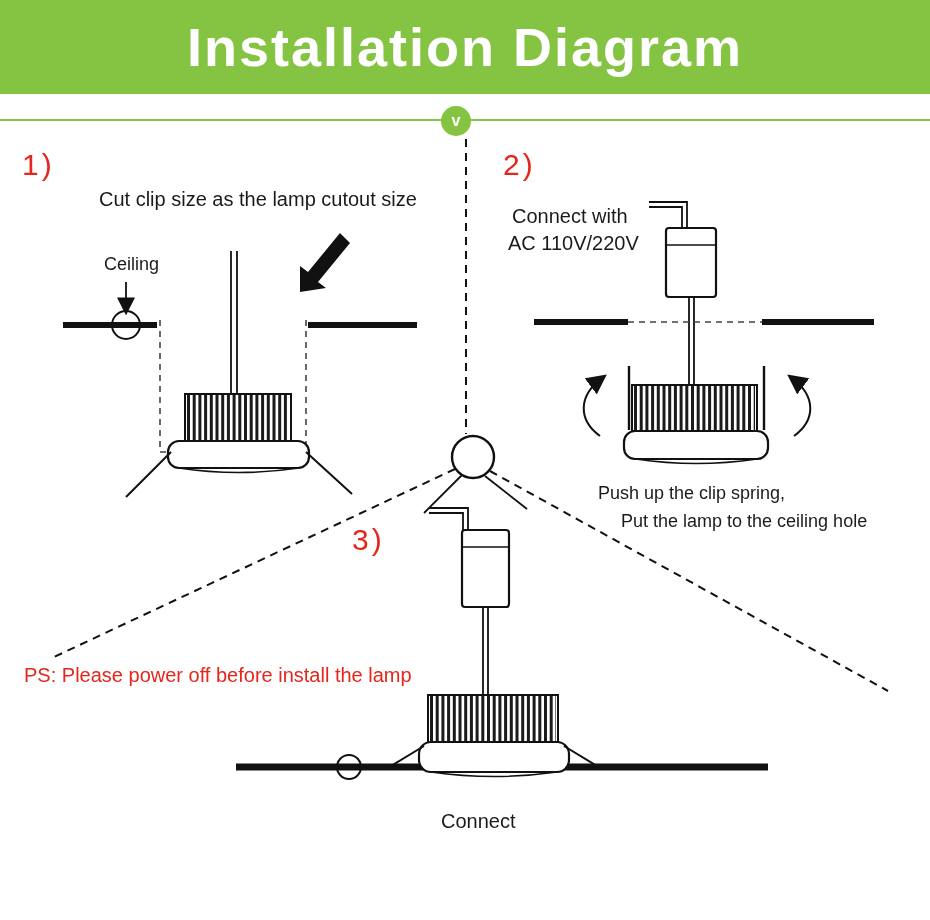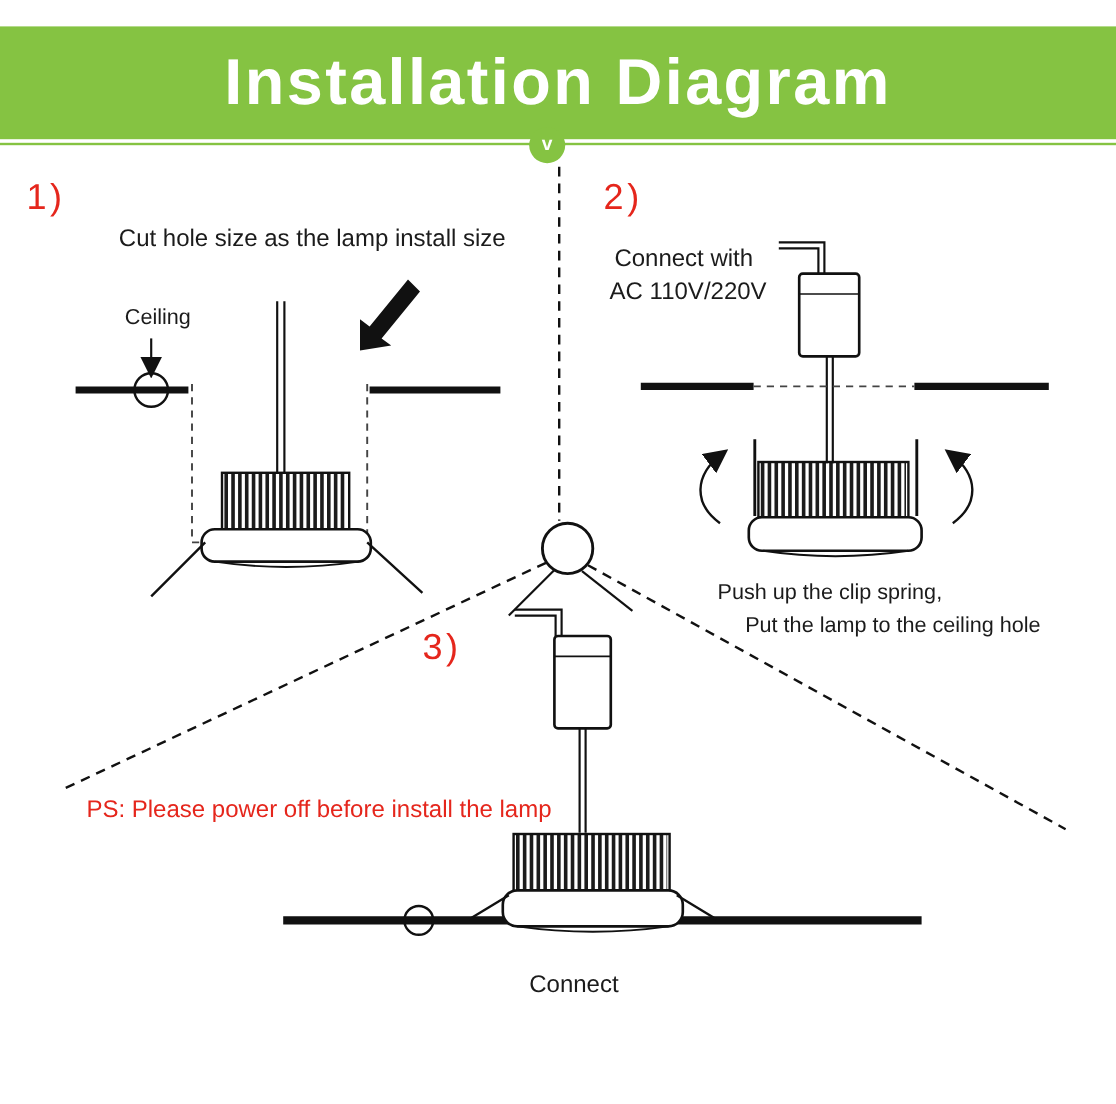--- a/index.html
+++ b/index.html
@@ -2,35 +2,35 @@
 <html><head>
 <meta charset="utf-8">
 <style>
   html,body{margin:0;padding:0;background:#fff;}
   .canvas{
     position:relative;width:930px;height:920px;background:#fff;overflow:hidden;
     font-family:"Liberation Sans", sans-serif;color:#1b1b1b;
   }
   .header{
     position:absolute;top:0;left:0;width:930px;height:94px;background:#85c342;
-    display:flex;align-items:center;justify-content:center;margin-top:22px;
+    display:flex;align-items:center;justify-content:center;
   }
   .header .title{
     color:#ffffff;font-size:54px;font-weight:bold;letter-spacing:2px;
   }
   .green-rule{
     position:absolute;top:119px;left:0;width:930px;height:2px;background:#85c342;
   }
   .check-circle{
     position:absolute;top:106px;left:441px;width:30px;height:30px;border-radius:50%;
     background:#85c342;color:#fff;font-size:16px;font-weight:bold;
     display:flex;align-items:center;justify-content:center;
   }
   .t{position:absolute;font-size:20px;color:#1b1b1b;white-space:nowrap;z-index:3;}
-  .red{color:#e5261c;margin-left:48px;}
+  .red{color:#e5261c;}
   .step-num{font-size:30px;color:#e5261c;letter-spacing:3px;}
   svg.art{position:absolute;top:0;left:0;z-index:1;}
 </style>
 </head>
 <body>
 
 <div class="canvas">
 
   <div class="header">
     <div class="title">Installation Diagram</div>
@@ -117,21 +117,21 @@
       <circle cx="349" cy="767" r="12" stroke-width="2"></circle>
 
       <rect x="419" y="742" width="150" height="30" rx="12" fill="#fff" stroke-width="2.2"></rect>
       <path d="M431,772 Q494,781 557,772" stroke-width="1.6"></path>
 
       <path d="M424,746 L391,766 M564,746 L597,766" stroke-width="2"></path>
     </g>
   </svg>
 
   <div class="t step-num" style="left:22px;top:148px">1)</div>
-  <div class="t" style="left:99px;top:188px">Cut hole size as the lamp install size</div>
+  <div class="t" style="left:99px;top:188px">Cut clip size as the lamp cutout size</div>
   <div class="t" style="left:104px;top:254px;font-size:18px">Ceiling</div>
 
   <div class="t step-num" style="left:503px;top:148px">2)</div>
   <div class="t" style="left:512px;top:205px">Connect with</div>
   <div class="t" style="left:508px;top:232px">AC 110V/220V</div>
   <div class="t" style="left:598px;top:483px;font-size:18px">Push up the clip spring,</div>
   <div class="t" style="left:621px;top:511px;font-size:18px">Put the lamp to the ceiling hole</div>
 
   <div class="t step-num" style="left:352px;top:523px">3)</div>
   <div class="t red" style="left:24px;top:664px">PS: Please power off before install the lamp</div>

